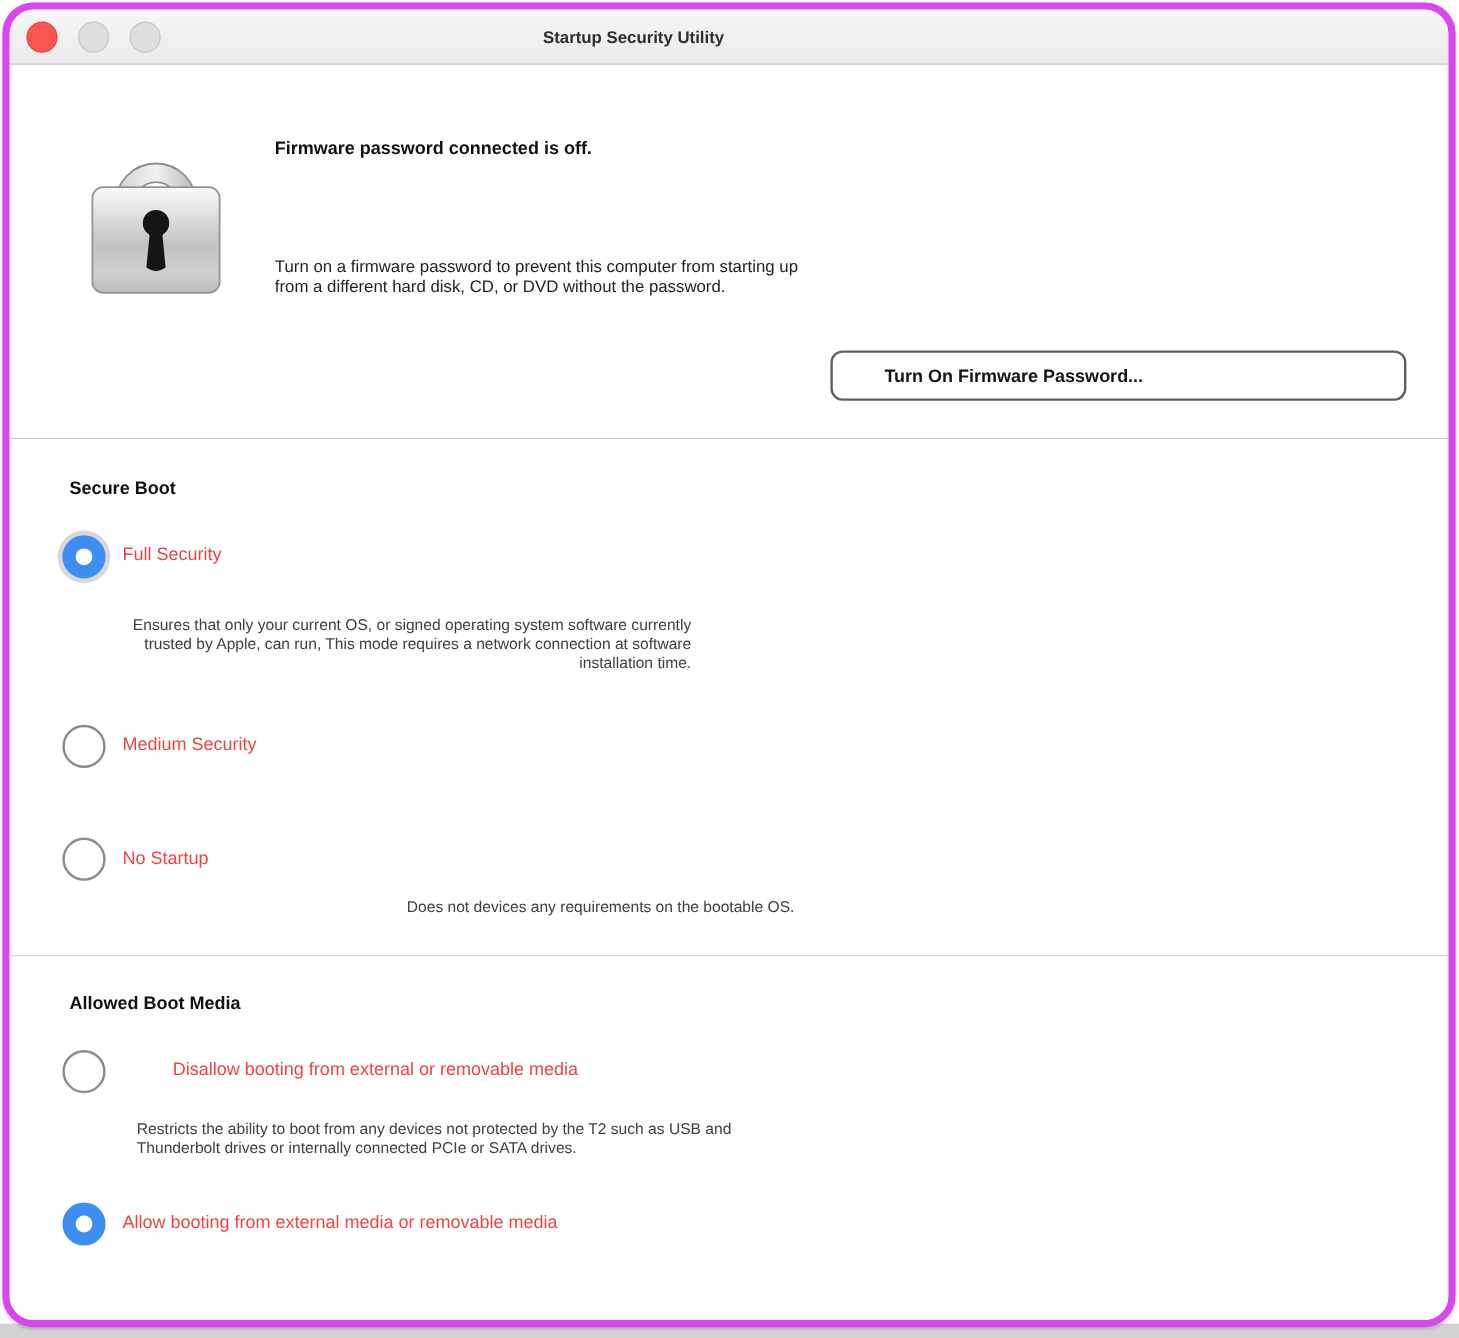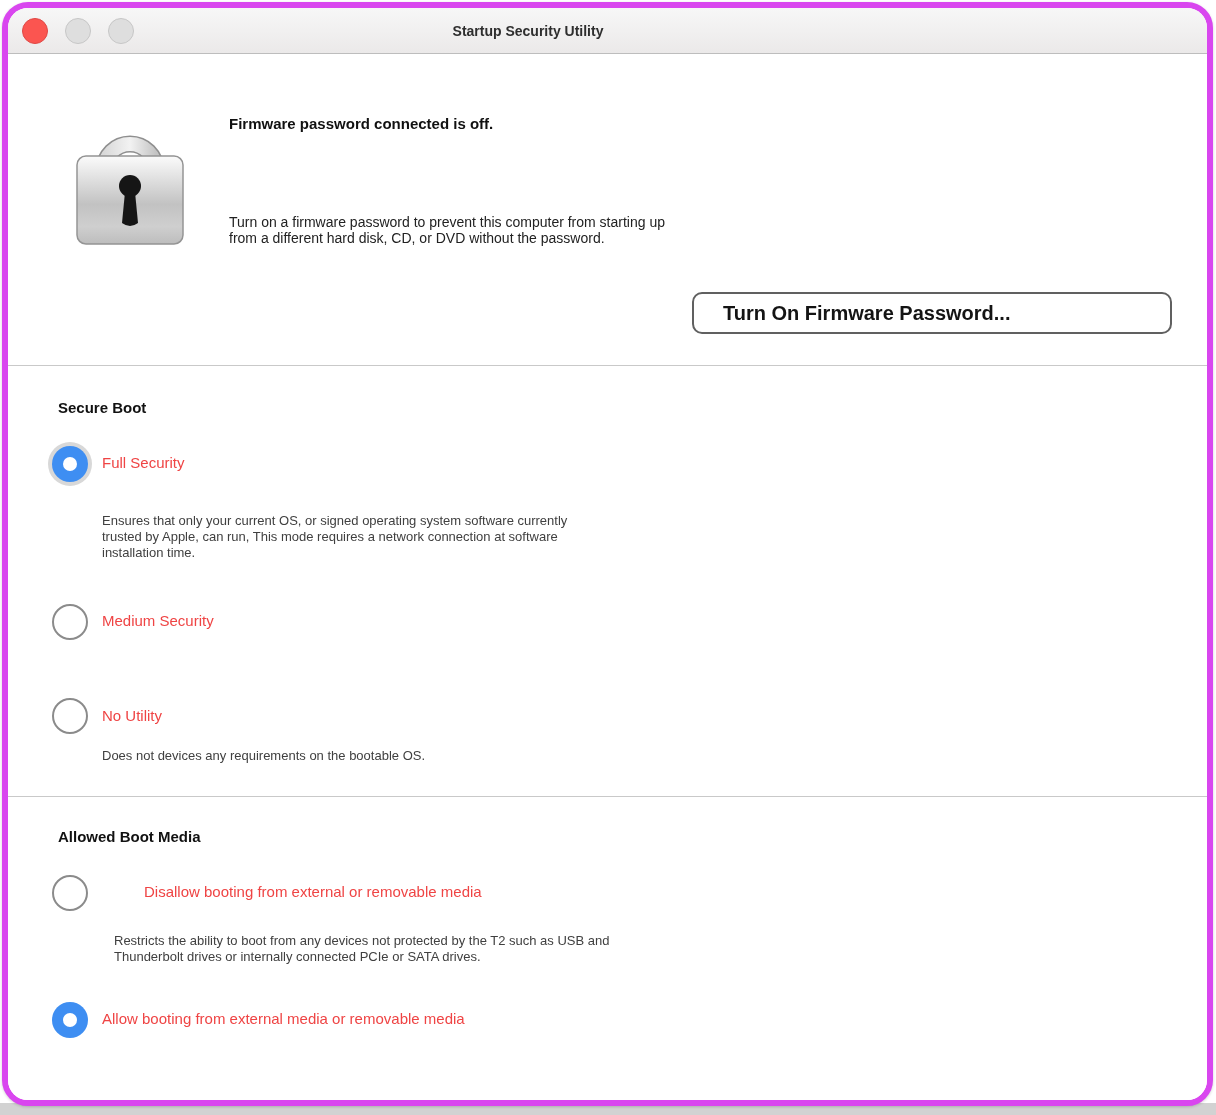--- a/index.html
+++ b/index.html
@@ -13,32 +13,32 @@
   
   .titlebar { position:relative; height:46px; background:linear-gradient(#f7f7f7,#ebe9e9); border-bottom:1px solid #bdbdbd; }
   .lights { position:absolute; left:14px; top:10px; display:flex; gap:17px; }
   .light { width:26px; height:26px; border-radius:50%; }
   .light.close { background:#fb5550; border:1px solid #df4744; }
   .light.dim { background:#dedede; border:1px solid #c6c6c6; }
   .win-title { position:absolute; left:520px; top:50%; transform:translate(-50%,-50%); font-size:14px; font-weight:600; color:#2e2e2e; white-space:nowrap; }
   
   .section { position:relative; background:#fff; }
   #sec-firmware { height:312px; border-bottom:1px solid #c9c9c9; }
-  #sec-secureboot { height:431px; border-bottom:1px solid #c9c9c9; }
+  #sec-secureboot { height:431px; border-bottom:1px solid #c9c9c9;text-align:right; }
   #sec-bootmedia { height:313px; }
   .sec-heading { position:absolute; font-size:15px; font-weight:700; color:#111; }
   
   .lock-wrap { position:absolute; left:64px; top:52px; width:116px; height:142px; }
   .fw-heading { position:absolute; left:221px; top:61px; font-size:15px; font-weight:700; color:#111; }
   .fw-desc { position:absolute; left:221px; top:124px; width:458px; font-size:14px; line-height:16px; color:#222;margin-top:36px; }
   .fw-button {
     position:absolute; left:684px; top:238px; width:480px; height:42px;
     background:#fff; border:2px solid #606060; border-radius:10px;
-    font-family:inherit; font-size:20px; font-weight:600; color:#141414;
-    text-align:left; padding-left:29px; cursor:pointer;
+    font-family:inherit; font-size:15px; font-weight:600; color:#141414;
+    text-align:left; padding-left:43px; cursor:pointer;
   }
   
   .radio { position:absolute; width:36px; height:36px; border-radius:50%; }
   .radio.unselected { background:#fff; border:2px solid #8b8b8b; }
   .radio.selected { background:#3e8ef2; }
   .radio.selected::after { content:""; position:absolute; width:14px; height:14px; left:11px; top:11px; background:#fff; border-radius:50%; }
   .radio.halo { box-shadow:0 0 0 4px #d8d8d8; }
   .radio-label { position:absolute; font-size:15px; color:#ef4444; white-space:nowrap; }
   .radio-desc { position:absolute; font-size:13px; line-height:16px; color:#404040; }
 </style>
@@ -91,21 +91,21 @@
     <div class="sec-heading" style="left:50px; top:33px;">Secure Boot</div>
 
     <span class="radio selected halo" style="left:44px; top:80px;"></span>
     <div class="radio-label" style="left:94px; top:88px;">Full Security</div>
     <div class="radio-desc" style="left:94px; top:147px; width:474px;">Ensures that only your current OS, or signed operating system software currently trusted by Apple, can run, This mode requires a network connection at software installation time.</div>
 
     <span class="radio unselected" style="left:44px; top:238px;"></span>
     <div class="radio-label" style="left:94px; top:246px;">Medium Security</div>
 
     <span class="radio unselected" style="left:44px; top:332px;"></span>
-    <div class="radio-label" style="left:94px; top:341px;">No Utility</div>
+    <div class="radio-label" style="left:94px; top:341px;">No Startup</div>
     <div class="radio-desc" style="left:94px; top:382px; width:560px;">Does not devices any requirements on the bootable OS.</div>
   </div>
 
   <div class="section" id="sec-bootmedia">
     <div class="sec-heading" style="left:50px; top:31px;">Allowed Boot Media</div>
 
     <span class="radio unselected" style="left:44px; top:78px;"></span>
     <div class="radio-label" style="left:94px; top:86px;margin-left:42px;">Disallow booting from external or removable media</div>
     <div class="radio-desc" style="left:106px; top:136px; width:502px;">Restricts the ability to boot from any devices not protected by the T2 such as USB and Thunderbolt drives or internally connected PCIe or SATA drives.</div>
 

